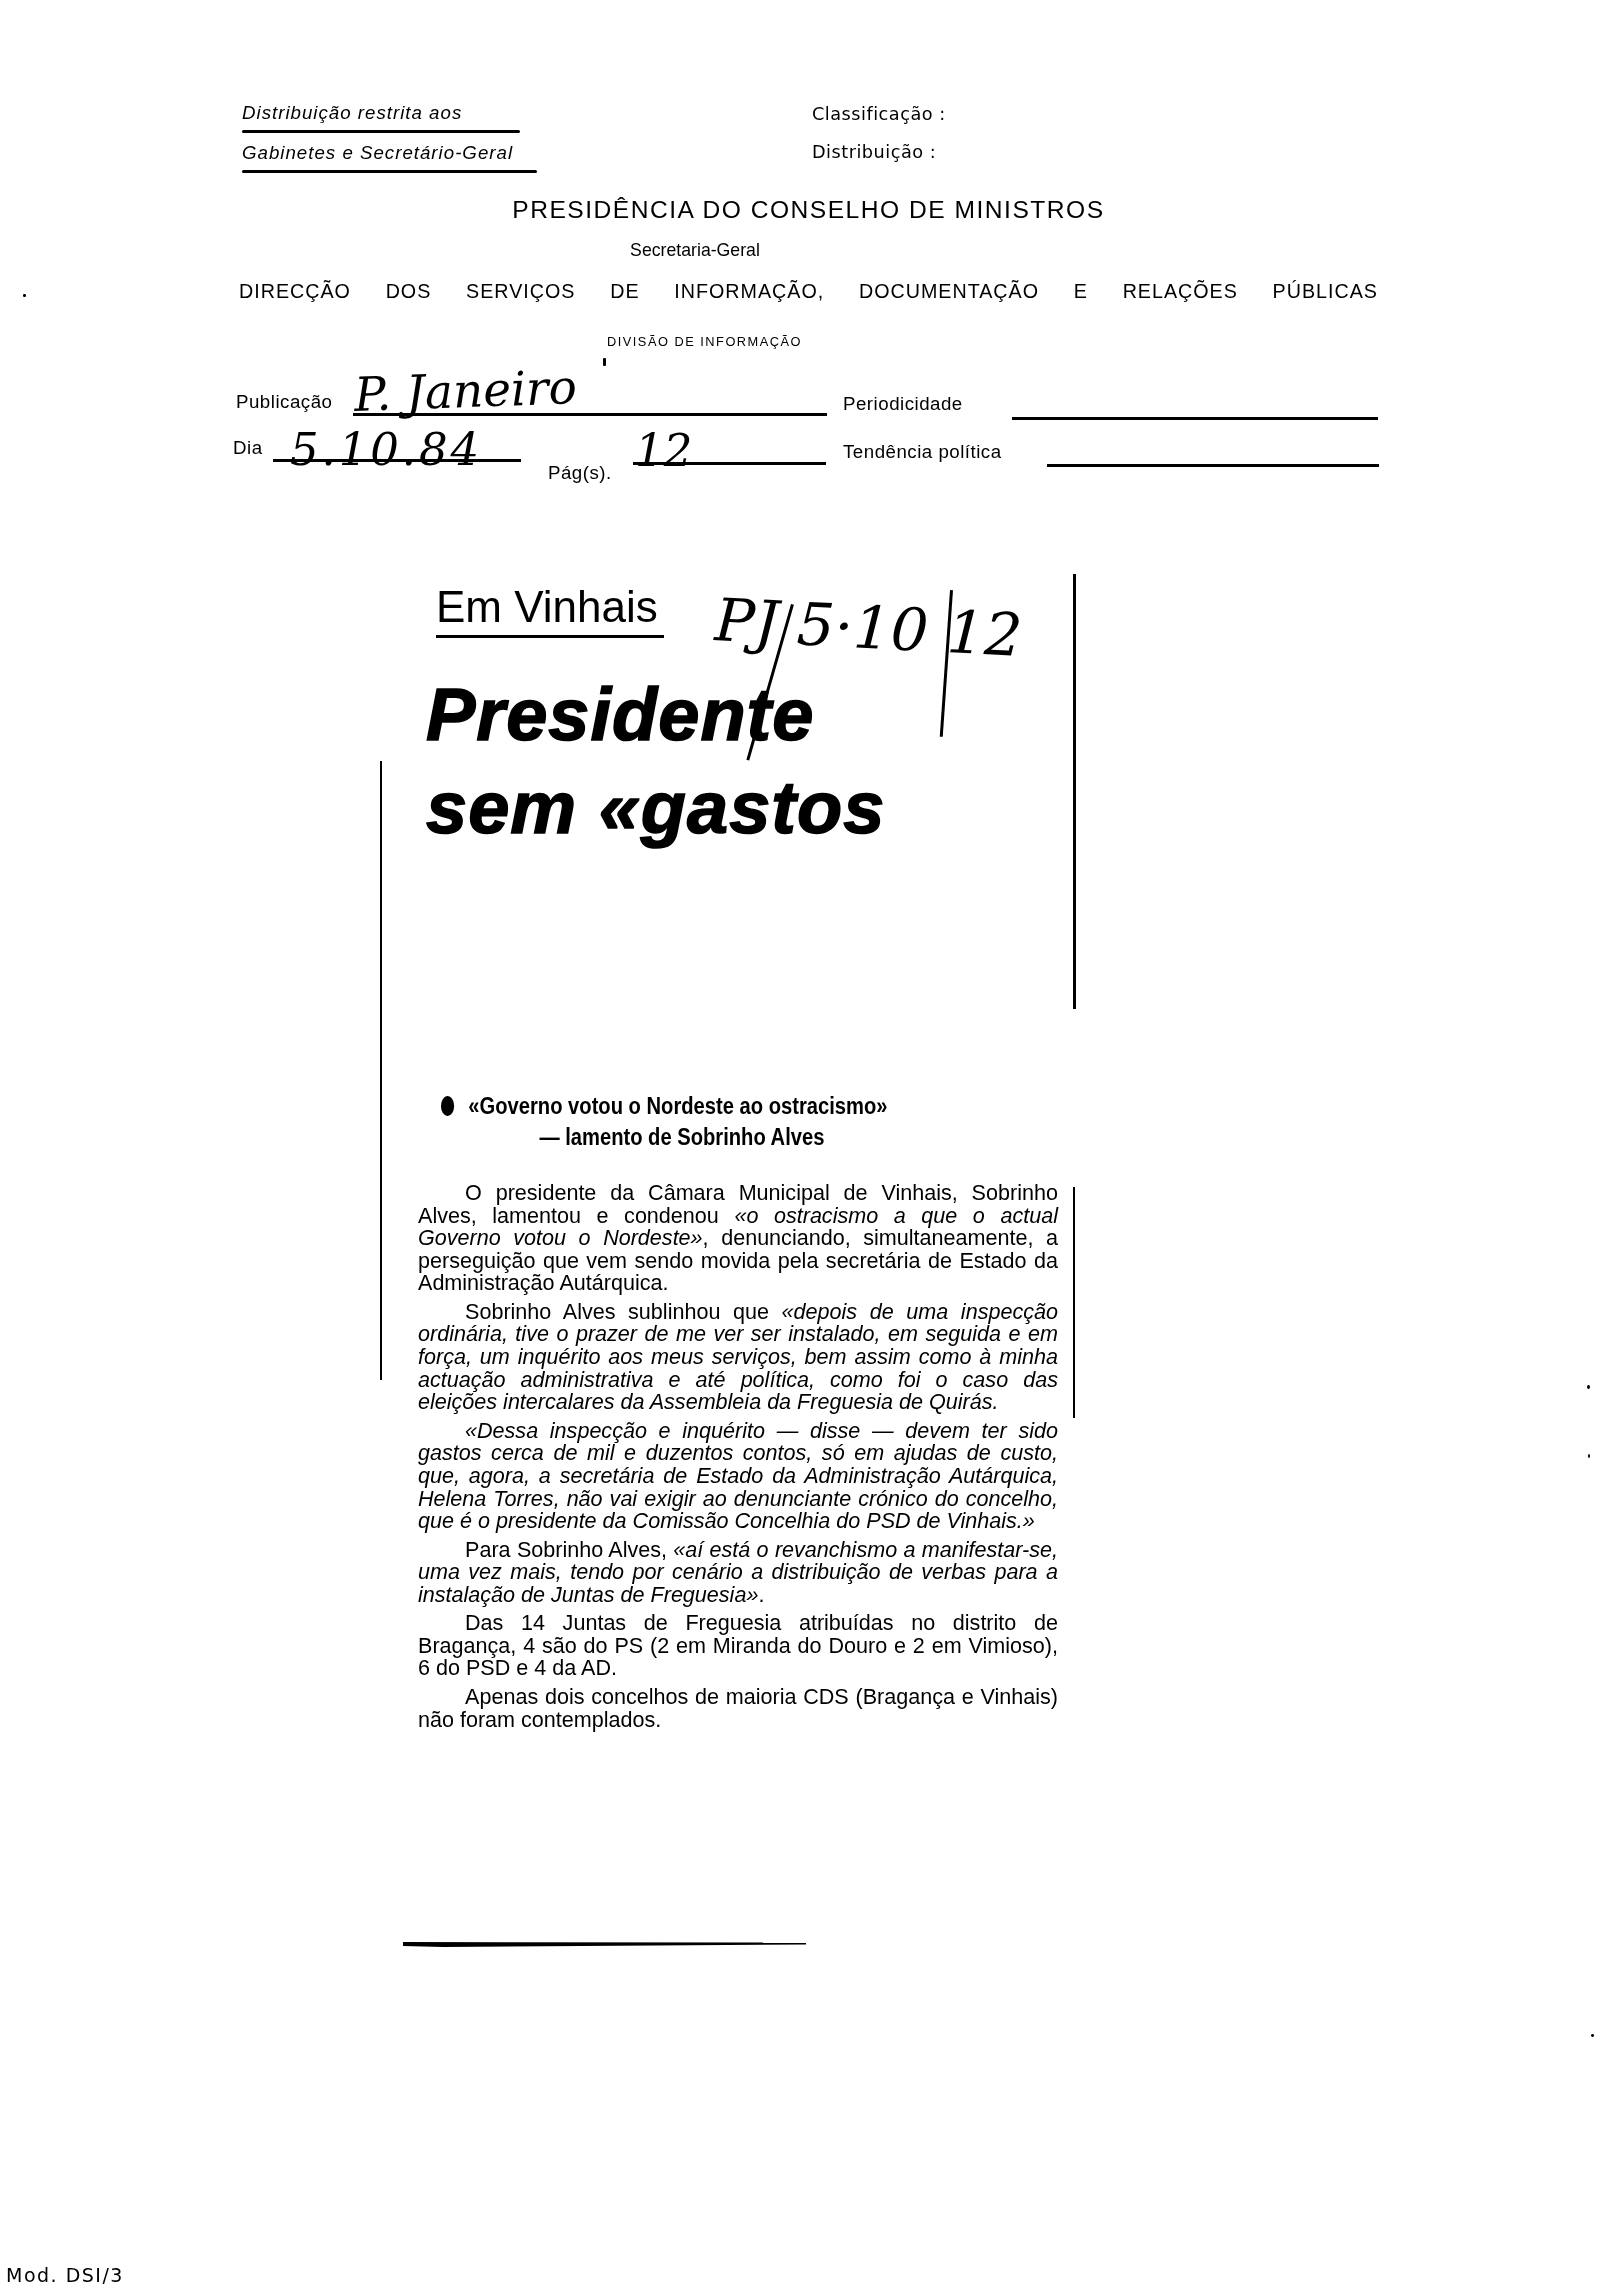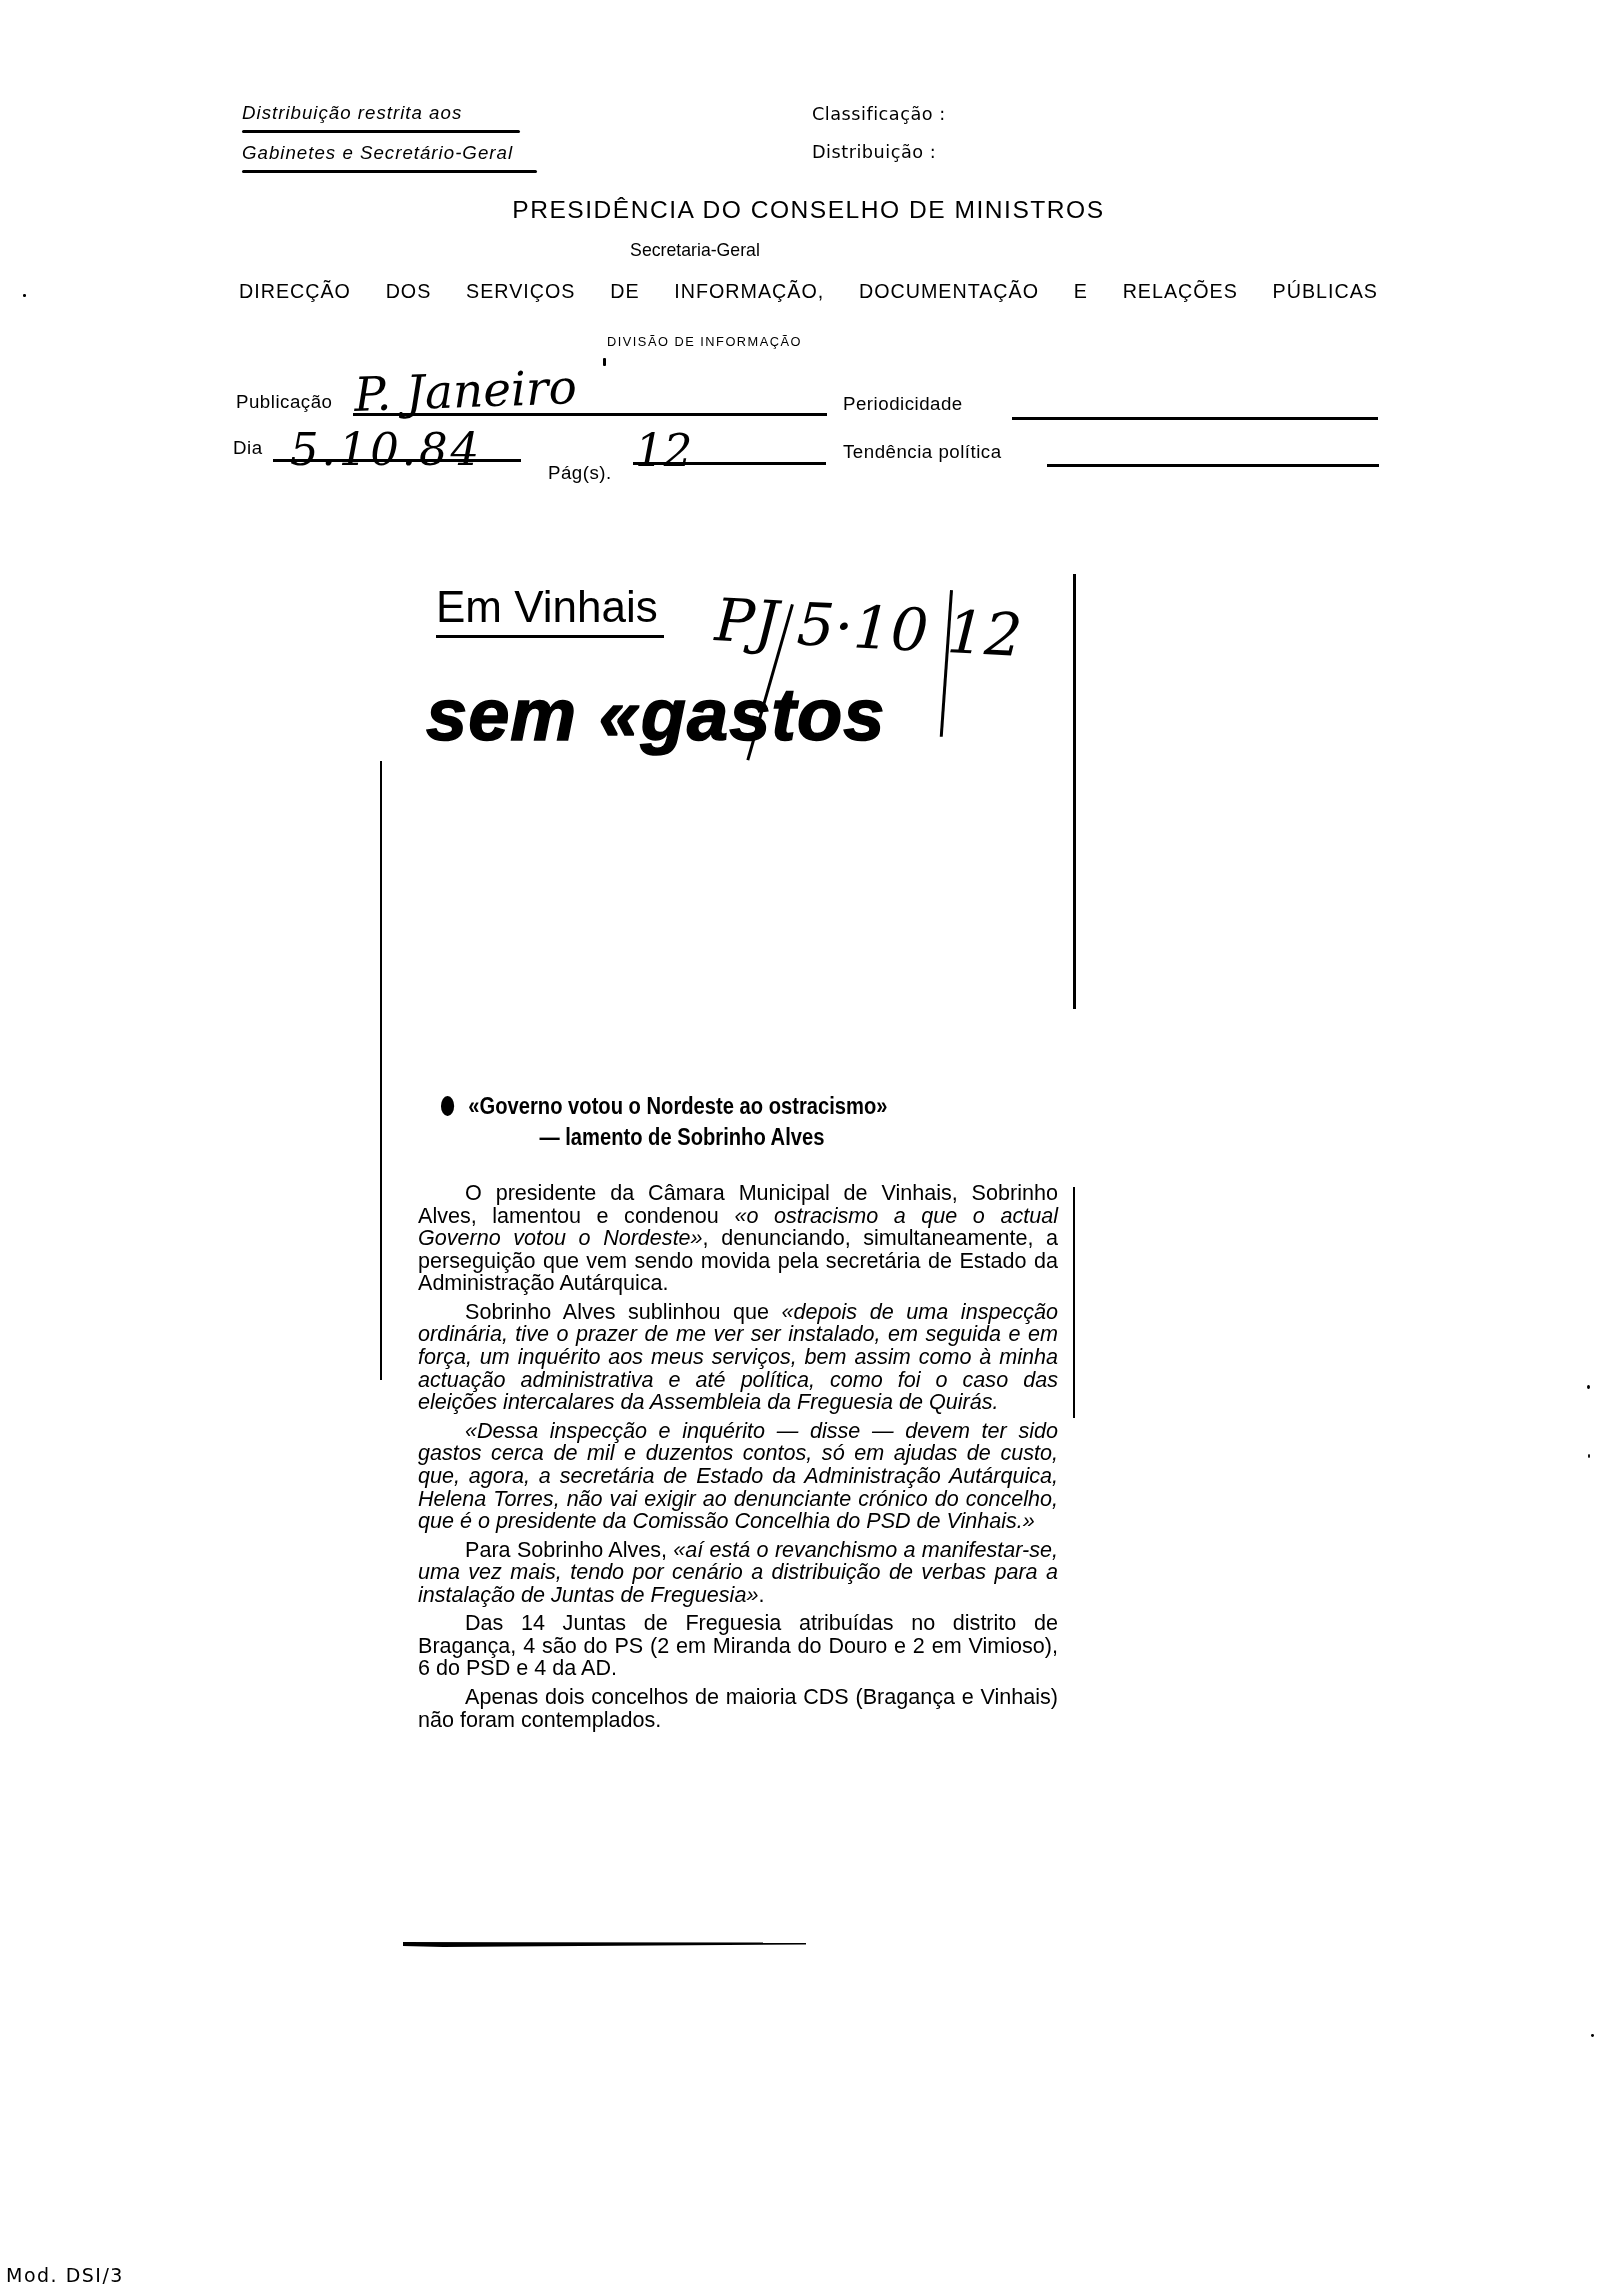--- a/index.html
+++ b/index.html
@@ -247,20 +247,21 @@
 <div class="abs clip-left-border"></div>
 
 <div class="abs kicker">Em Vinhais</div>
 <div class="abs kicker-rule"></div>
 
 <div class="abs annot">PJ 5·10 12</div>
 <div class="annot-stroke" style="left:791px; top:604px; height:162px; transform:rotate(16deg);"></div>
 <div class="annot-stroke" style="left:950px; top:590px; height:147px; transform:rotate(4deg);"></div>
 
 <div class="abs headline">
+  <span class="line">Presidente</span>
   <span class="line">sem «gastos</span>
 </div>
 
 <div class="abs subhead">
   <span class="bullet"></span><span>«Governo votou o Nordeste ao ostracismo»</span>
   <span class="line2">— lamento de Sobrinho Alves</span>
 </div>
 
 <div class="abs body-col">
   <p><span>O presidente da Câmara Municipal de Vinhais, Sobrinho Alves, lamentou e condenou </span><em>«o ostracismo a que o actual Governo votou o Nordeste»</em><span>, denunciando, simultaneamente, a perseguição que vem sendo movida pela secretária de Estado da Administração Autárquica.</span></p>

